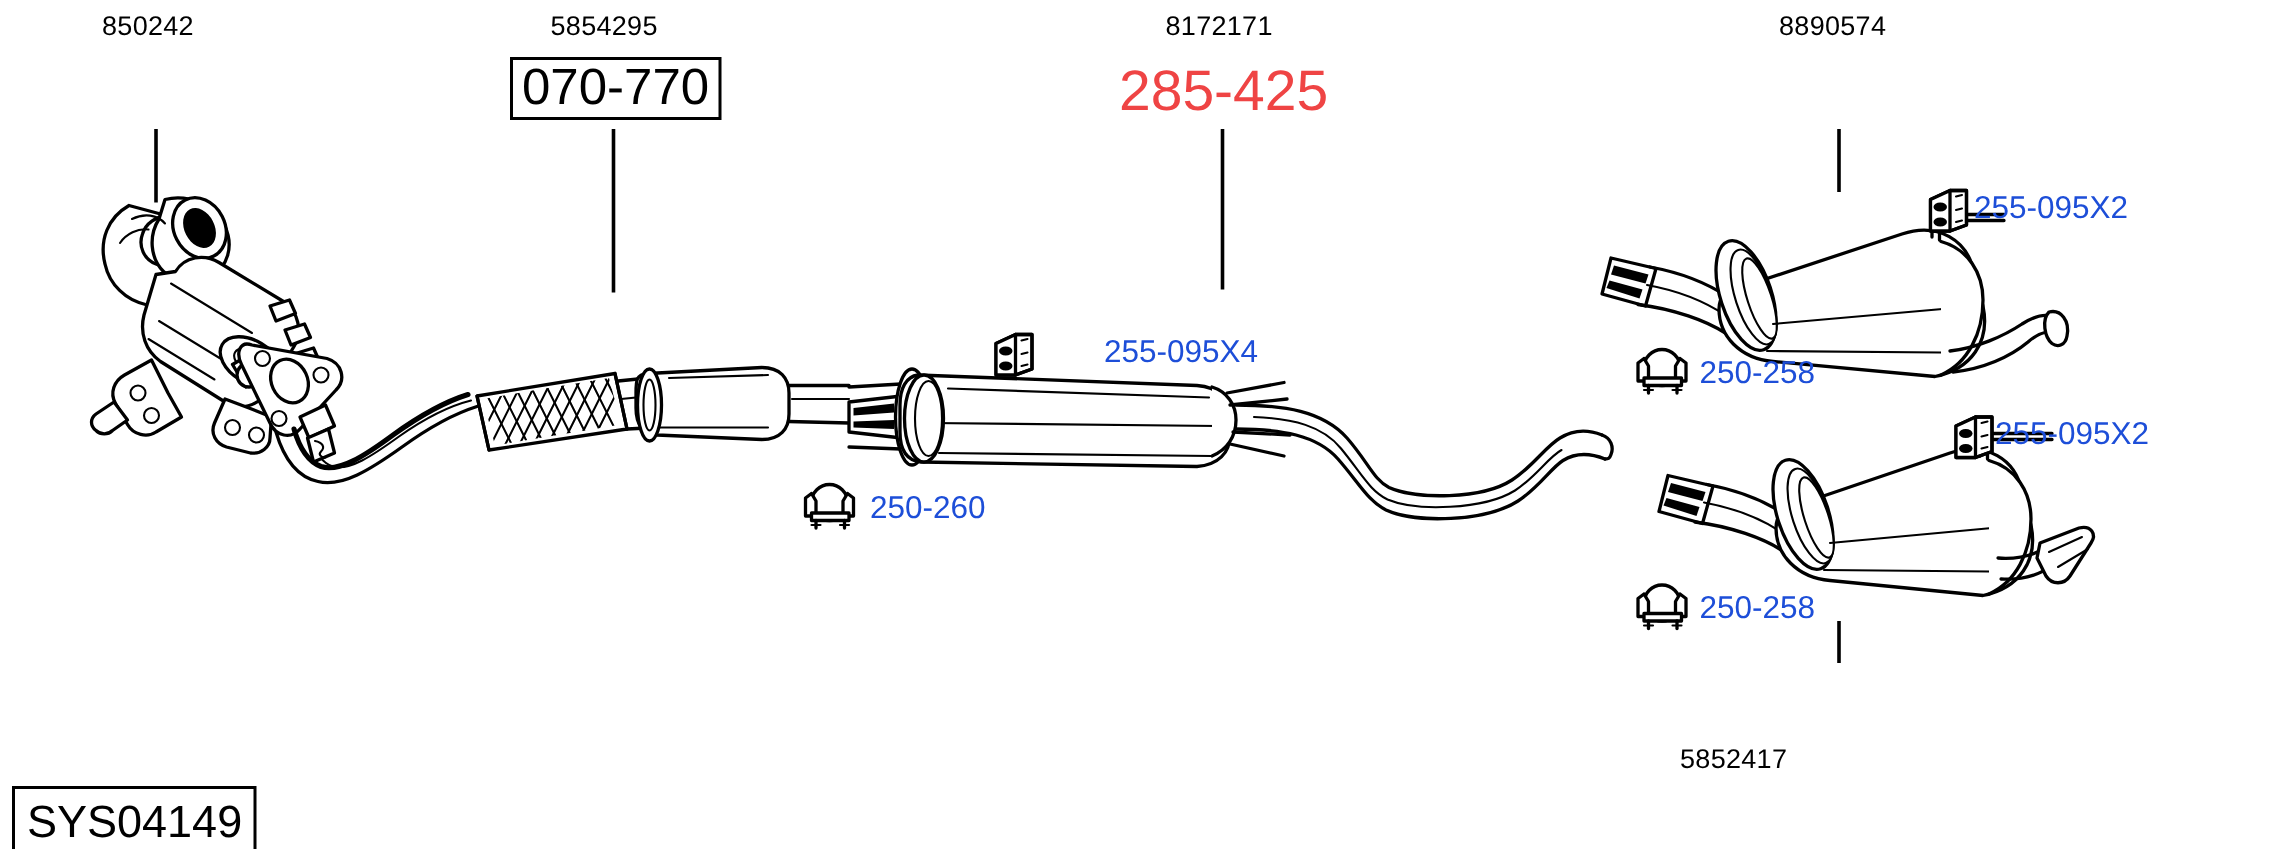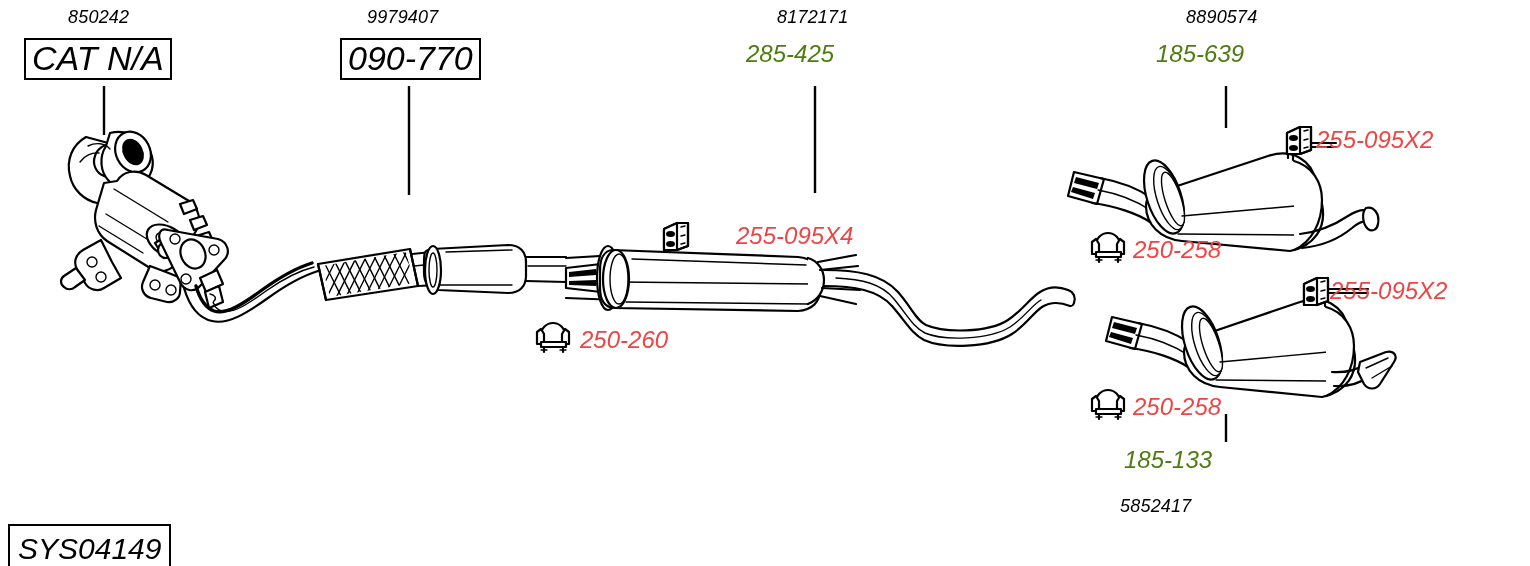--- a/index.html
+++ b/index.html
@@ -1,42 +1,42 @@
 <!DOCTYPE html>
 <html><head>
 <meta charset="utf-8">
 <style>
   html,body{margin:0;padding:0;background:#ffffff;}
   body{
     width:1530px;height:566px;position:relative;overflow:hidden;
     font-family:"Liberation Sans", sans-serif;
     color:#000;
   }
-  #stage{position:absolute;left:0;top:0;width:1530px;height:566px;font-style:italic;}
+  #stage{position:absolute;left:0;top:0;width:1530px;height:566px;}
   svg.layer{position:absolute;left:0;top:0;width:1530px;height:566px;overflow:visible;}
 
   
   .lbl{position:absolute;white-space:nowrap;line-height:1;}
 
   .oe{            
     font-size:18px;letter-spacing:0.2px;color:#000;
   }
   .code-big{      
-    font-size:24px;letter-spacing:0px;color:#4d7c0f;
+    font-size:38px;letter-spacing:0px;color:#ef4444;
   }
   .code-boxed{    
     font-size:34px;letter-spacing:0px;color:#000;
     border:2px solid #000;padding:1px 6px 3px 6px;background:#fff;
   }
   .code-sys{
     font-size:30px;color:#000;border:2px solid #000;
     padding:8px 8px 4px 8px;background:#fff;
   }
   .acc{           
-    font-size:24px;color:#ef4444;
+    font-size:21px;color:#1d4ed8;
   }
 </style>
 </head>
 <body>
 
 <div id="stage">
 
   <svg class="layer" viewBox="0 0 1530 566">
     <defs>
       <style>
@@ -351,32 +351,29 @@
       <path class="fw" d="M29,9 L33,12 L33,24 L26,24 L26,14 Z"></path>
       <path class="fw" d="M5,22 L30,22 L30,27 L5,27 Z"></path>
       <path class="ln" d="M8,27 L8,32"></path>
       <path class="ln" d="M27,27 L27,32"></path>
       <path class="lnT" d="M5,30 L11,30"></path>
       <path class="lnT" d="M24,30 L30,30"></path>
     </g>
   </svg>
 
   <div class="lbl oe" style="left:68px;top:8px;">850242</div>
-  <div class="lbl code-boxed" style="left:24px;top:38px;">CAT N/A</div>
-
-  <div class="lbl oe" style="left:367px;top:8px;">9979407</div>
-  <div class="lbl code-boxed" style="left:340px;top:38px;">090-770</div>
+
+  <div class="lbl oe" style="left:367px;top:8px;">5854295</div>
+  <div class="lbl code-boxed" style="left:340px;top:38px;">070-770</div>
 
   <div class="lbl oe" style="left:777px;top:8px;">8172171</div>
   <div class="lbl code-big" style="left:746px;top:42px;">285-425</div>
 
   <div class="lbl oe" style="left:1186px;top:8px;">8890574</div>
-  <div class="lbl code-big" style="left:1156px;top:42px;">185-639</div>
-
-  <div class="lbl code-big" style="left:1124px;top:448px;">185-133</div>
+
   <div class="lbl oe" style="left:1120px;top:497px;">5852417</div>
 
   <div class="lbl acc" style="left:736px;top:224px;">255-095X4</div>
   <div class="lbl acc" style="left:580px;top:328px;">250-260</div>
   <div class="lbl acc" style="left:1316px;top:128px;">255-095X2</div>
   <div class="lbl acc" style="left:1133px;top:238px;">250-258</div>
   <div class="lbl acc" style="left:1330px;top:279px;">255-095X2</div>
   <div class="lbl acc" style="left:1133px;top:395px;">250-258</div>
 
   <div class="lbl code-sys" style="left:8px;top:524px;">SYS04149</div>

